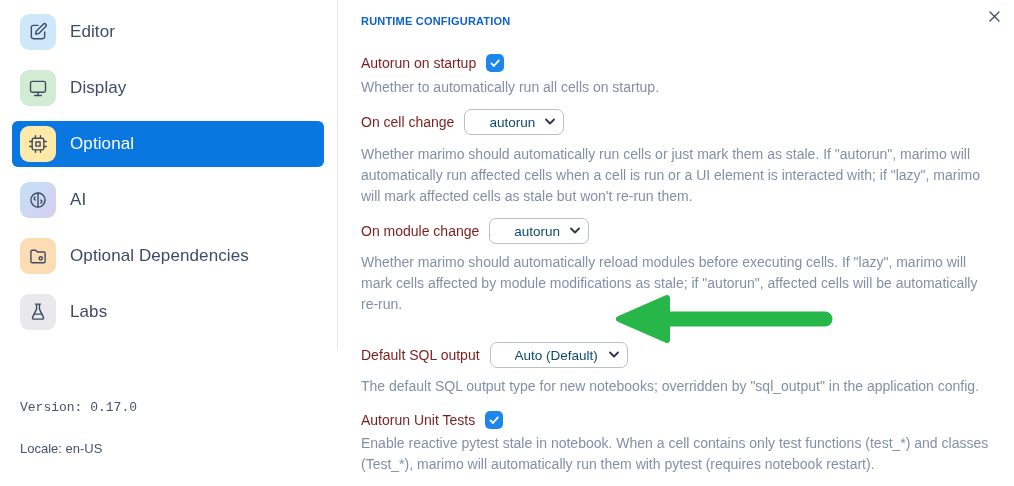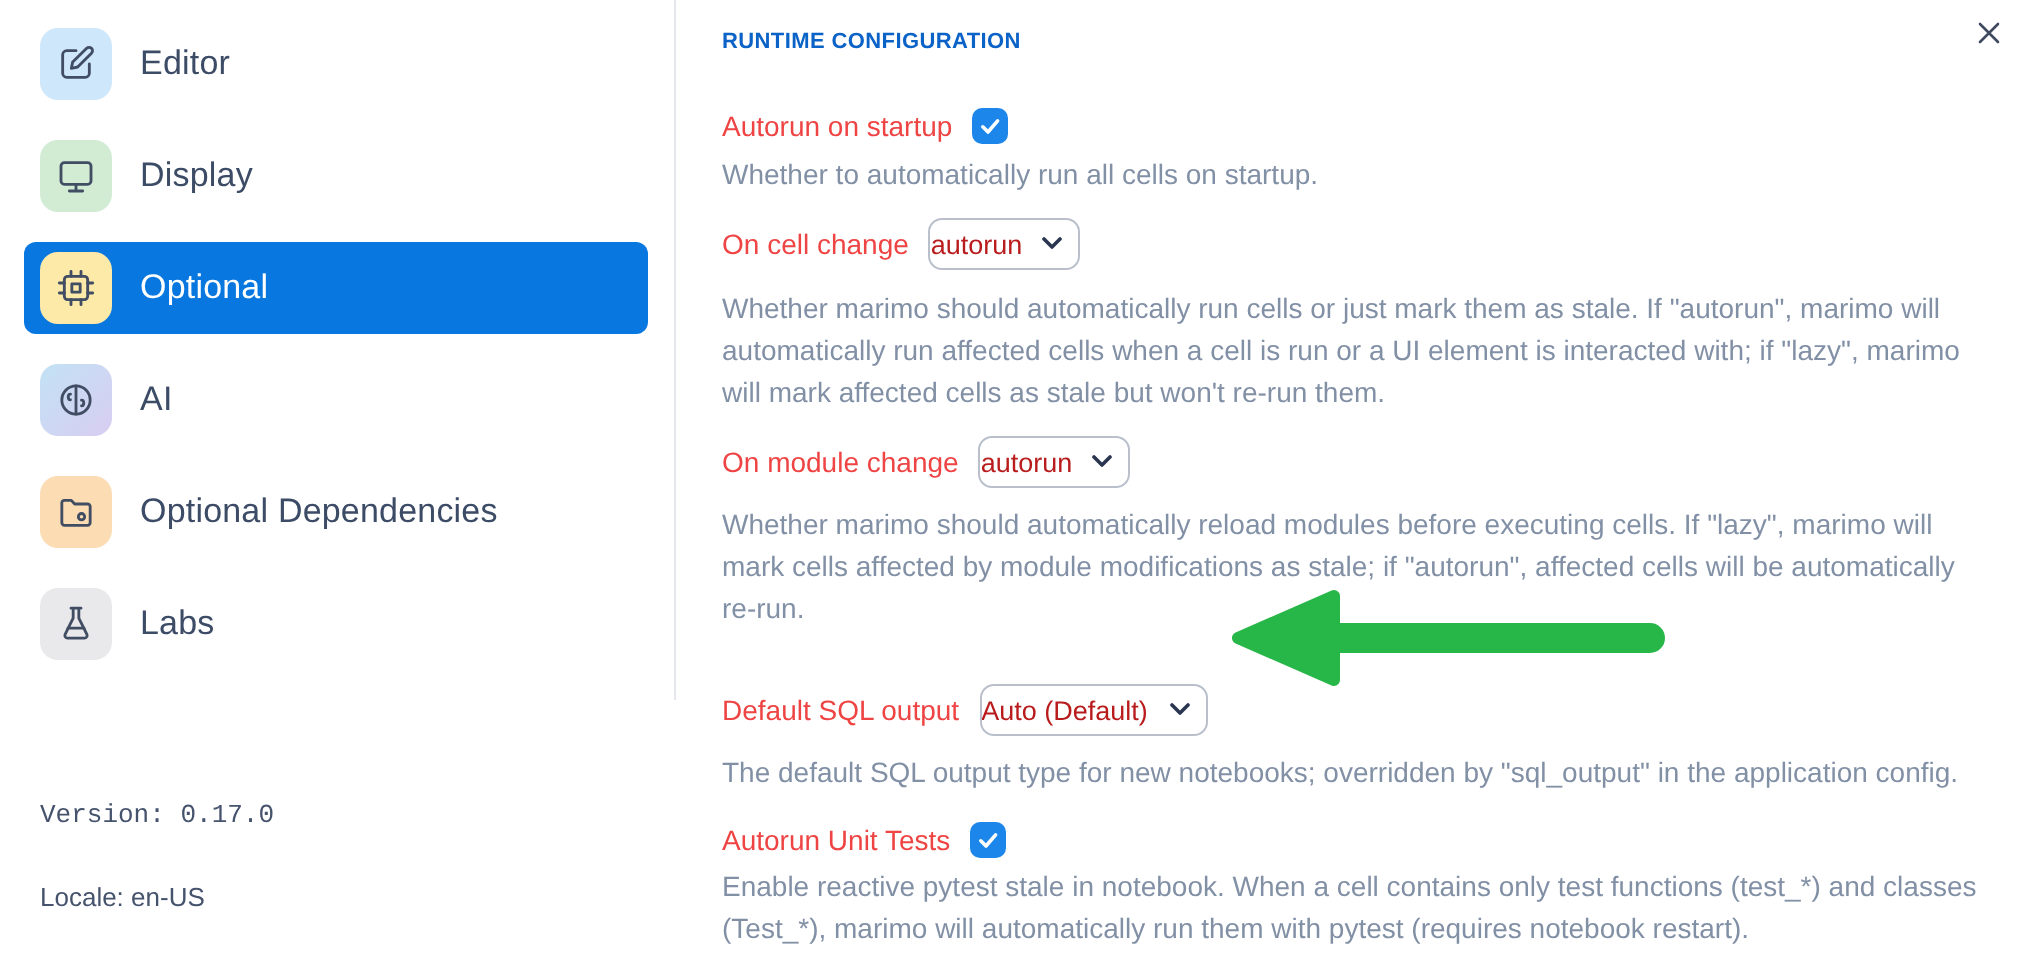--- a/index.html
+++ b/index.html
@@ -40,35 +40,35 @@
   
   .main{
     position:absolute;top:0;left:338px;width:676px;height:486px;
     padding:15px 0 0 23px;box-sizing:border-box;
   }
   .ptitle{
     margin:0;font-size:11px;font-weight:bold;color:#0c63c7;
     letter-spacing:.2px;
   }
   .row{display:flex;align-items:center;gap:10px;}
-  .flabel{font-size:14px;color:#ef4444;}
+  .flabel{font-size:14px;color:#7f1d1d;}
   .desc{
     margin:0;max-width:634px;font-size:14px;line-height:21px;color:#8290a6;
   }
   .checkbox{
     width:18px;height:18px;border-radius:5px;background:#1d86ea;
     display:grid;place-items:center;cursor:pointer;flex:0 0 18px;
   }
   .selectwrap{position:relative;display:inline-block;cursor:pointer;}
   .selectwrap select{
     appearance:none;-webkit-appearance:none;-moz-appearance:none;
     font-family:"Liberation Sans","DejaVu Sans",sans-serif;
-    font-size:13.5px;color:#b91c1c;background:#ffffff;
+    font-size:13.5px;color:#0c4a6e;background:#ffffff;
     border:1px solid #b9c0cc;border-radius:7px;
-    padding:4px 28px 4px 0;height:26px;cursor:pointer;
+    padding:4px 28px 4px 24px;height:26px;cursor:pointer;
   }
   .selectwrap .chev{position:absolute;right:9px;top:9px;pointer-events:none;}
   
   .m-row1{margin-top:26px;height:20px;}
   .m-desc1{margin-top:4px;}
   .m-row2{margin-top:11px;}
   .m-desc2{margin-top:9px;}
   .m-row3{margin-top:11px;}
   .m-desc3{margin-top:8px;}
   .m-row4{margin-top:27px;}

